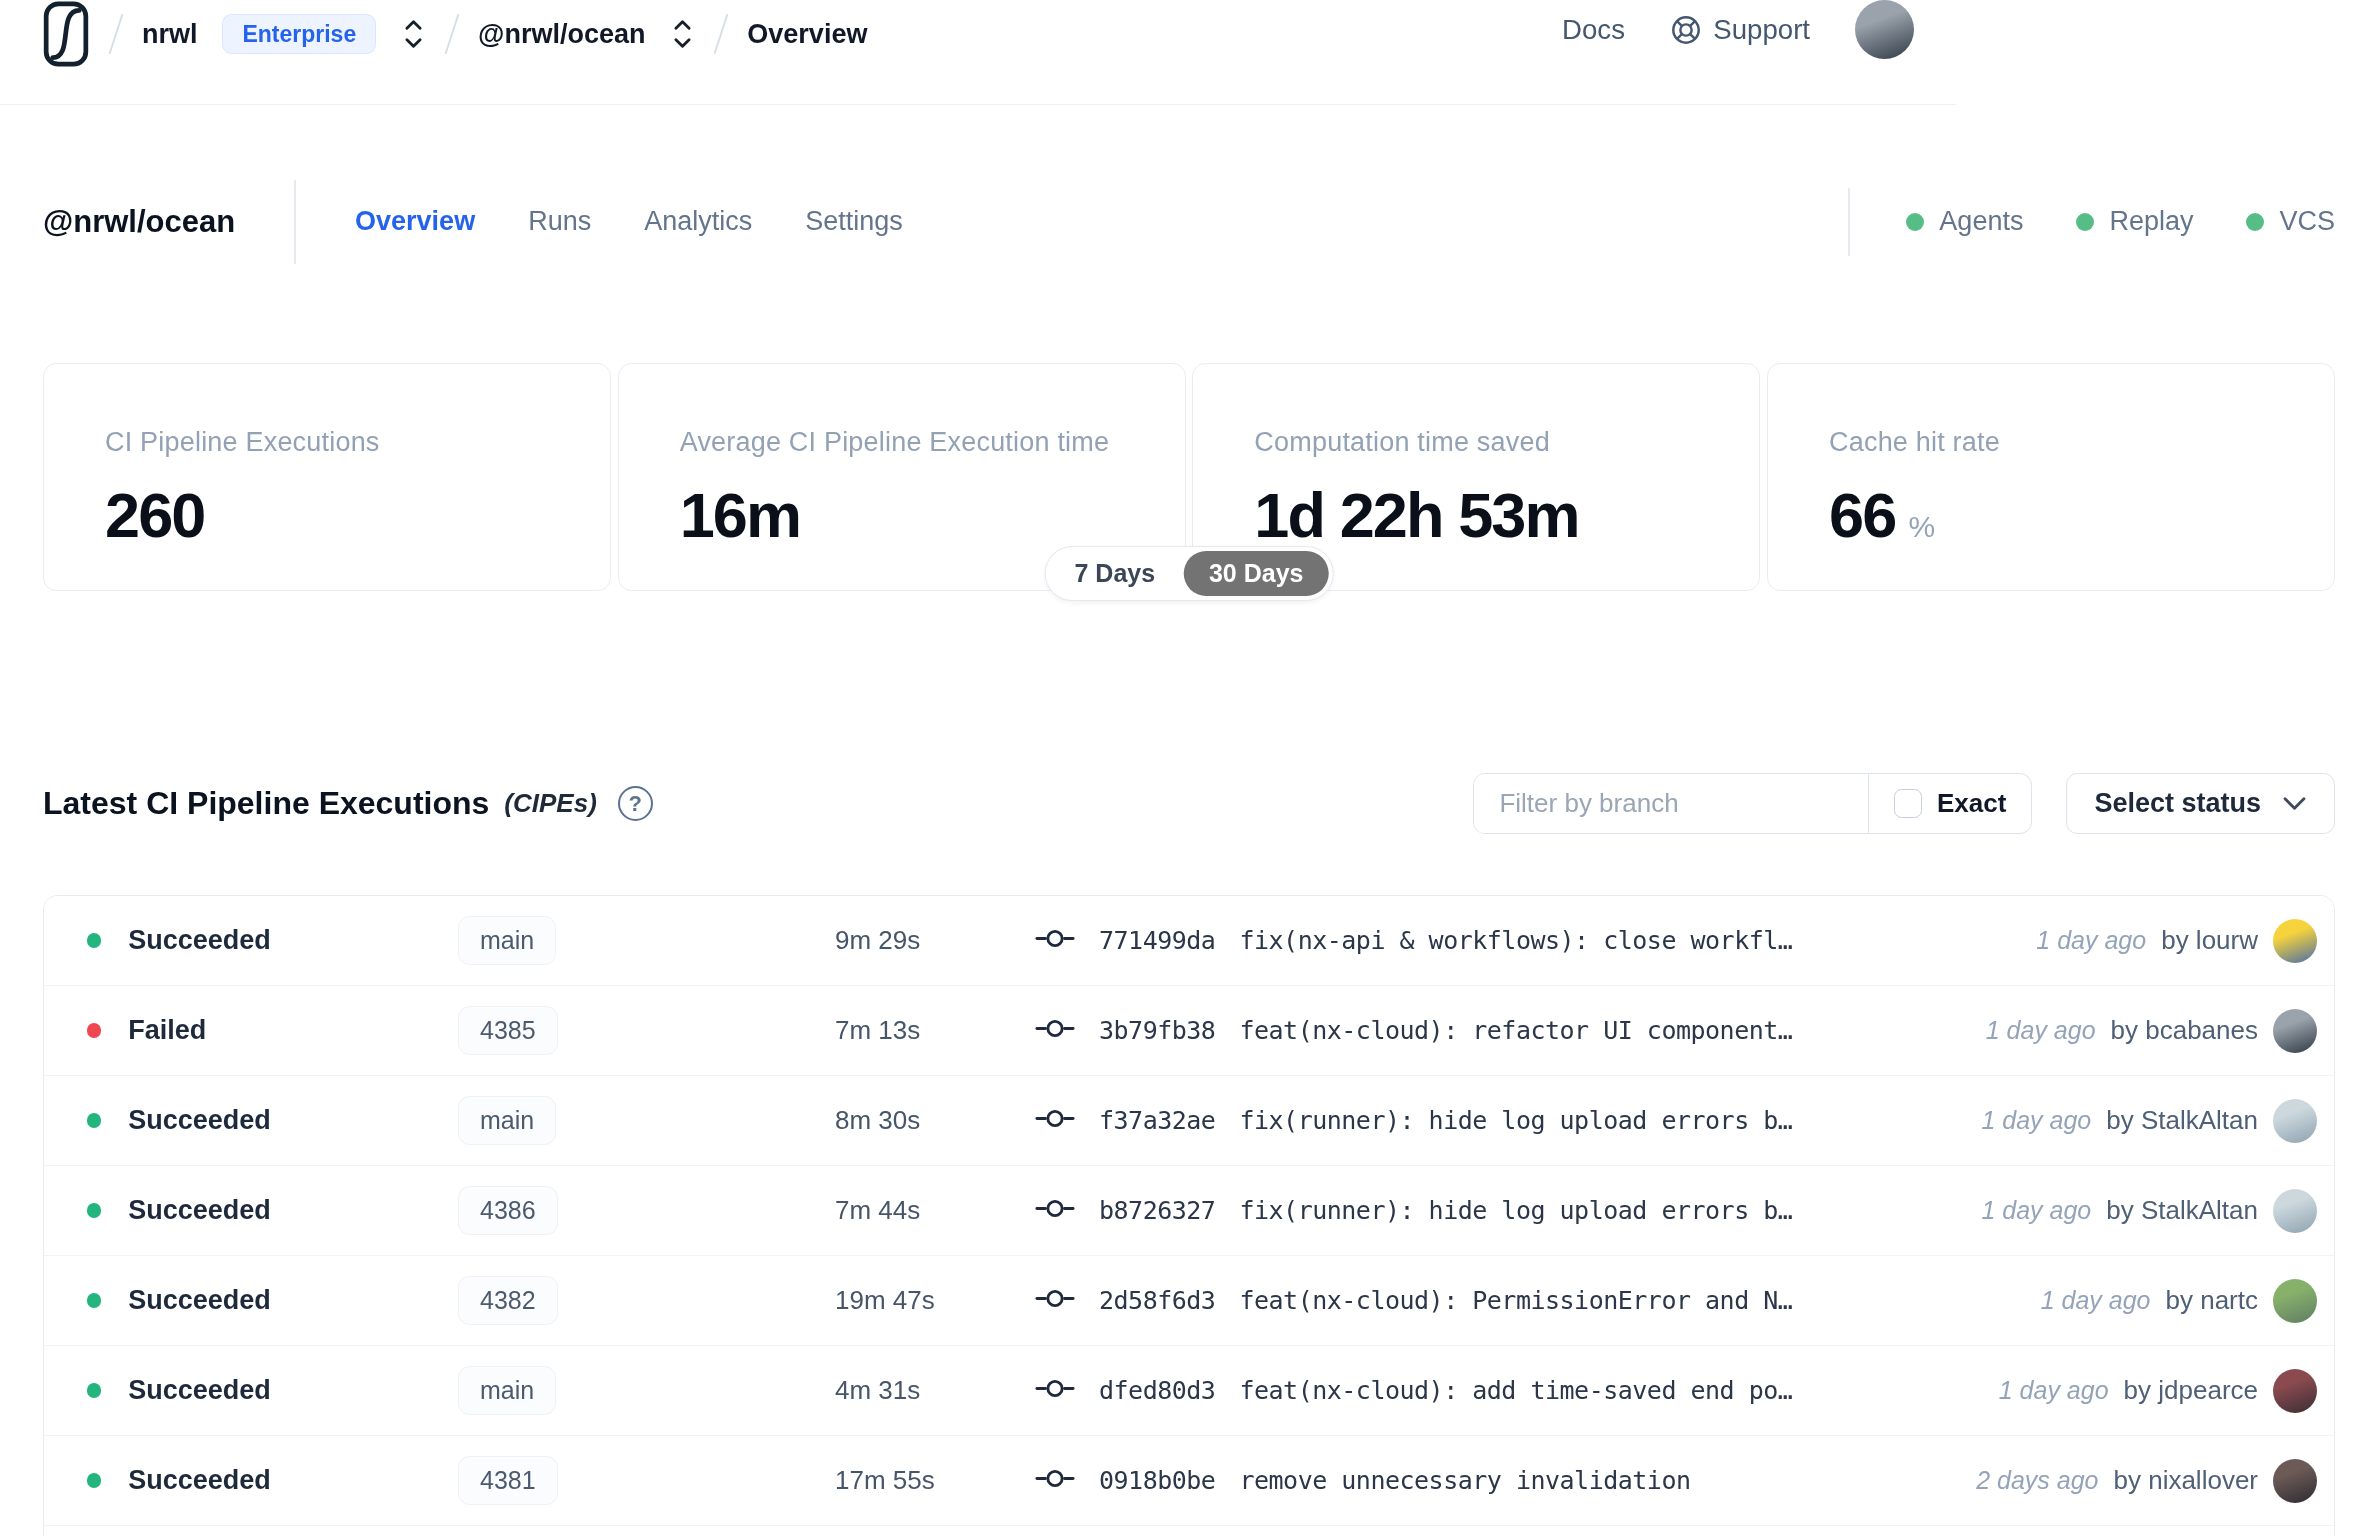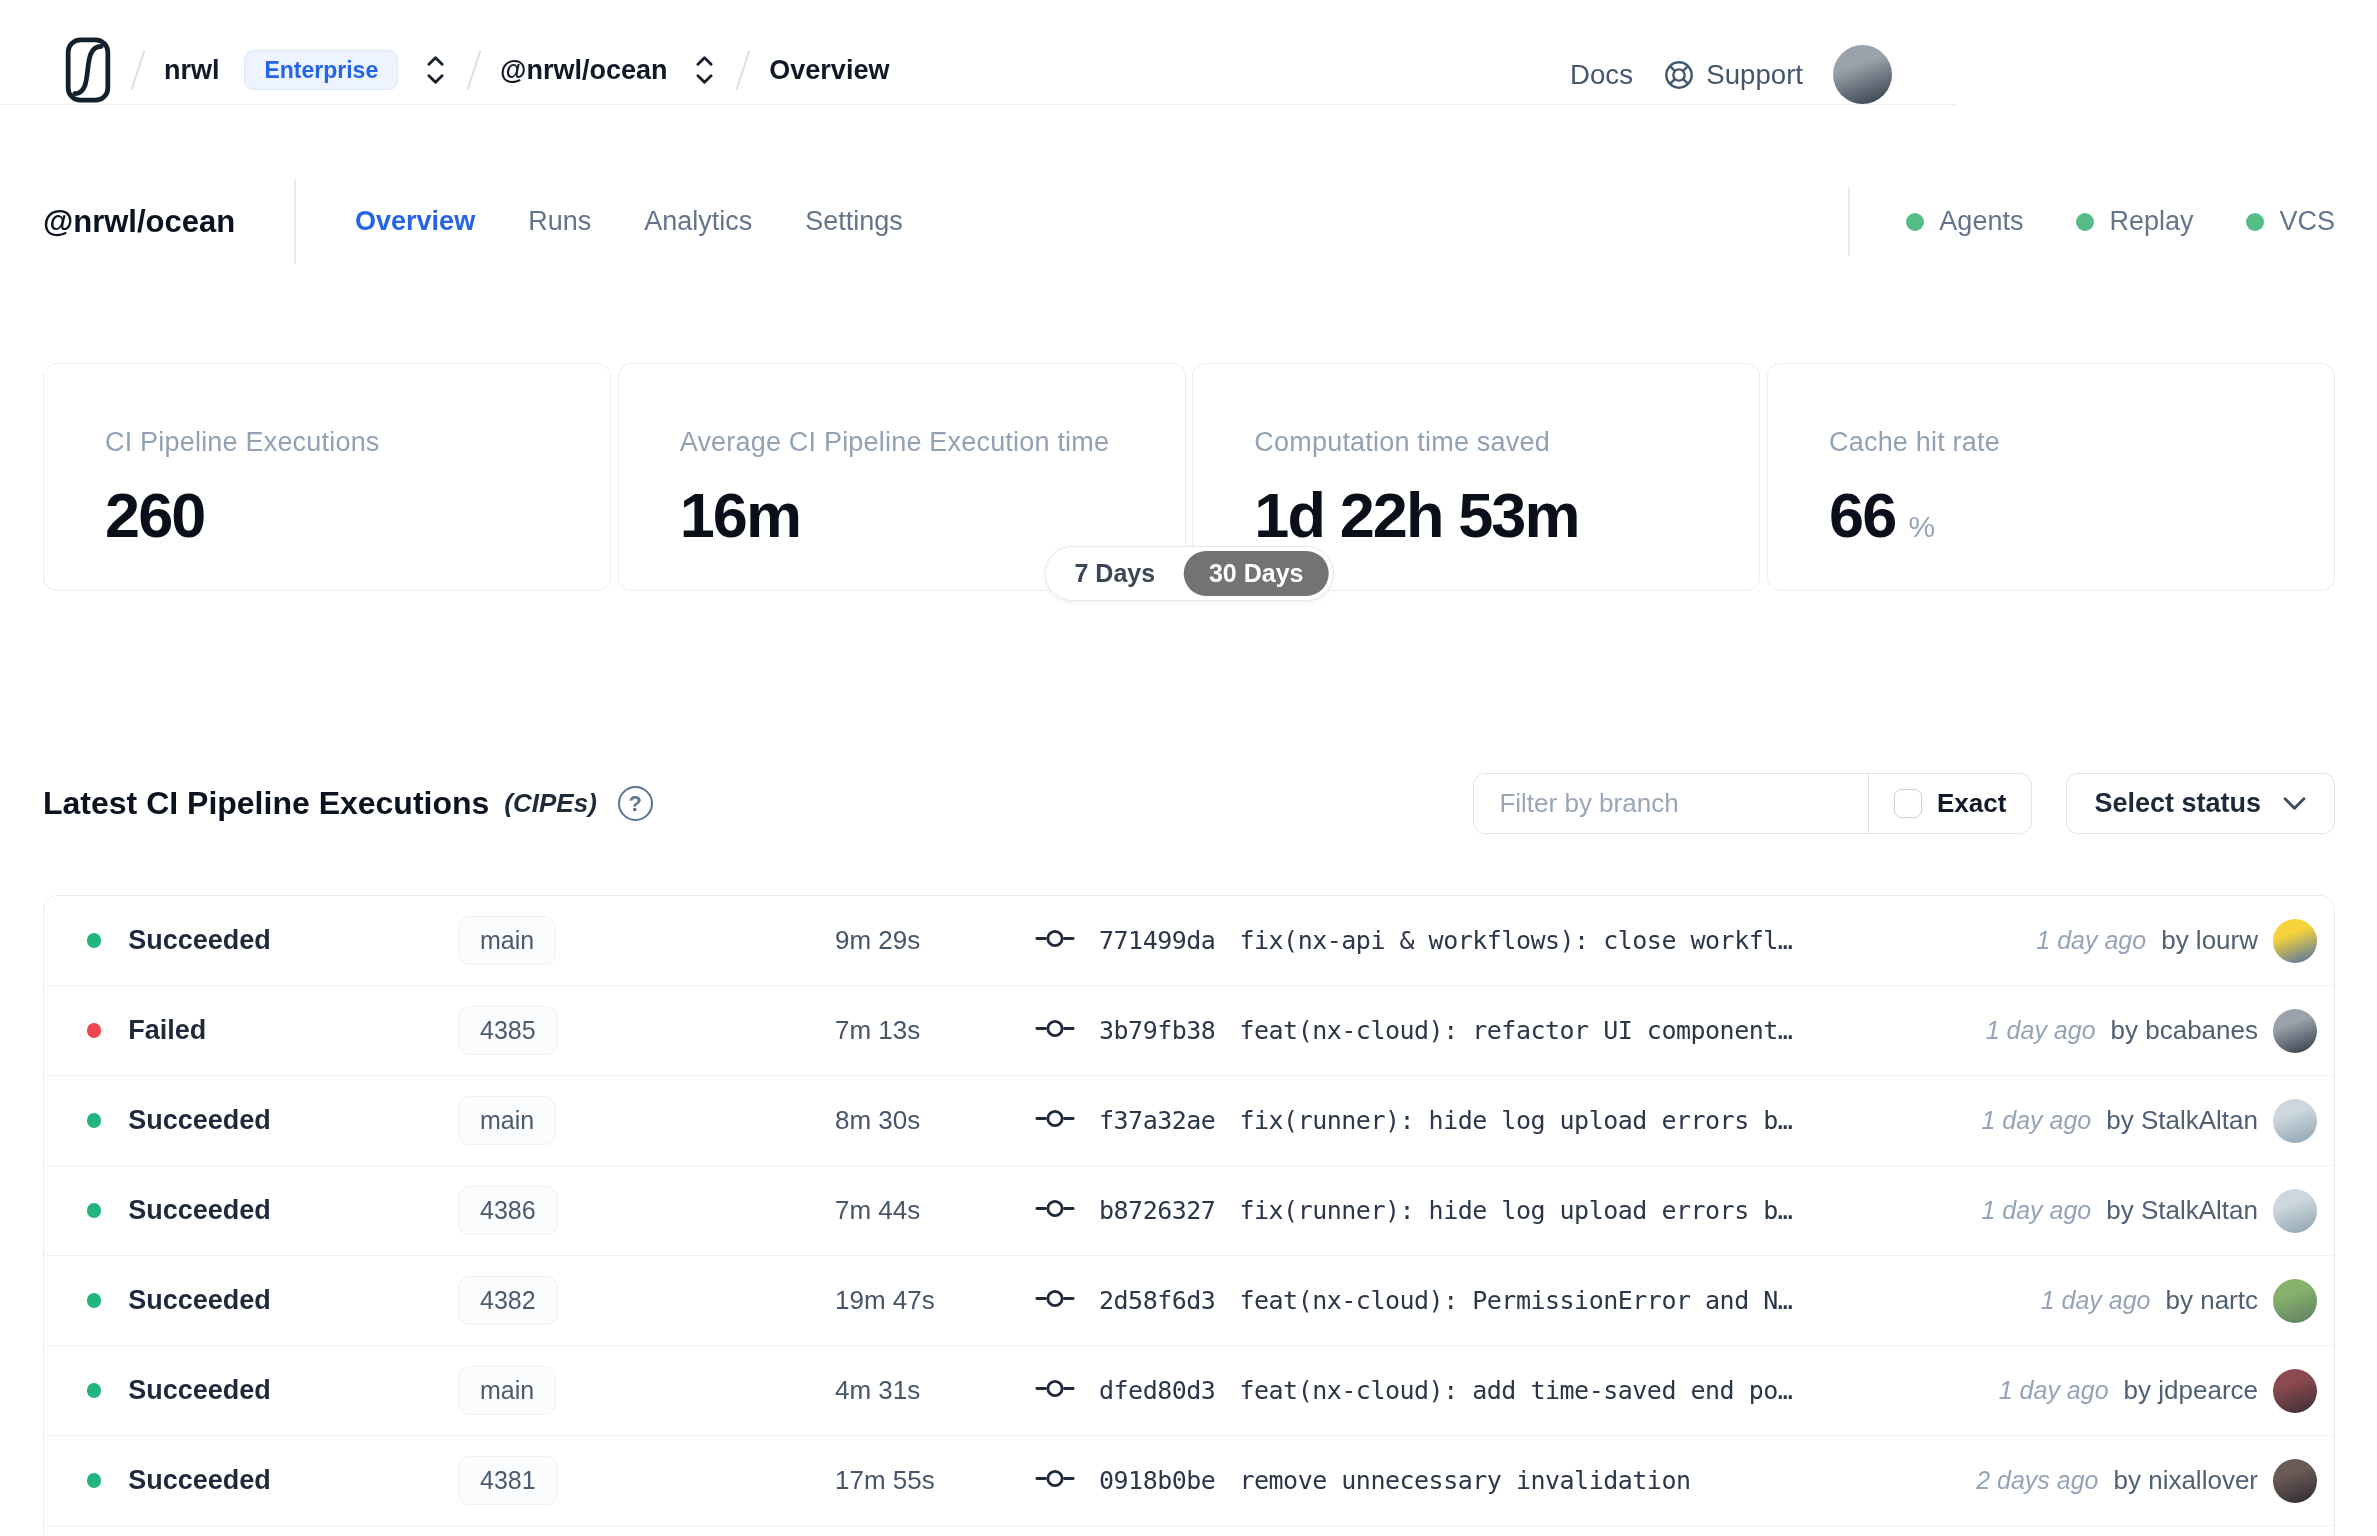--- a/index.html
+++ b/index.html
@@ -6,34 +6,34 @@
   html,body { width:2378px; height:1537px; }
   body {
     font-family:"Liberation Sans", sans-serif;
     background:#ffffff; color:#0f172a;
     position:relative; overflow:hidden;
   }
 
   
   .topbar {
     position:absolute; top:0; left:0; width:1956px; height:105px;
-    display:flex; align-items:flex-end; padding:0 64px;
+    display:flex; align-items:flex-start; padding:0 42px;
     border-bottom:1.9px solid #eef0f4; background:#fff;
   }
   .crumbs { display:flex; align-items:center; gap:25px; }
   .logo-box { width:48px; height:68px; display:flex; align-items:center; justify-content:center; cursor:pointer; }
   .slash { width:1.9px; height:42px; background:#d9dfe7; transform:rotate(18deg); border-radius:1.9px; }
   .crumb-txt { font-size:27px; font-weight:700; color:#111827; }
   .badge {
     font-size:23px; font-weight:600; color:#2563eb;
     background:#eef4ff; border:1.9px solid #d9e6ff; border-radius:9.5px;
     padding:7.6px 19px; line-height:1;
   }
   .selector { display:flex; align-items:center; }
-  .tb-right { margin-left:auto; display:flex; align-items:center; gap:30px; }
+  .tb-right { margin-left:auto; display:flex; align-items:center; gap:45px; }
   .tb-link { font-size:27.6px; font-weight:500; color:#44576e; cursor:pointer; }
   .tb-support { display:flex; align-items:center; gap:11.4px; cursor:pointer; }
   .avatar-lg { width:59px; height:59px; border-radius:50%; }
 
   
   .wsheader {
     position:absolute; top:176px; left:43px; right:43px; height:91px;
     display:flex; align-items:center;
   }
   .ws-title { font-size:31px; font-weight:700; color:#0b1220; }

